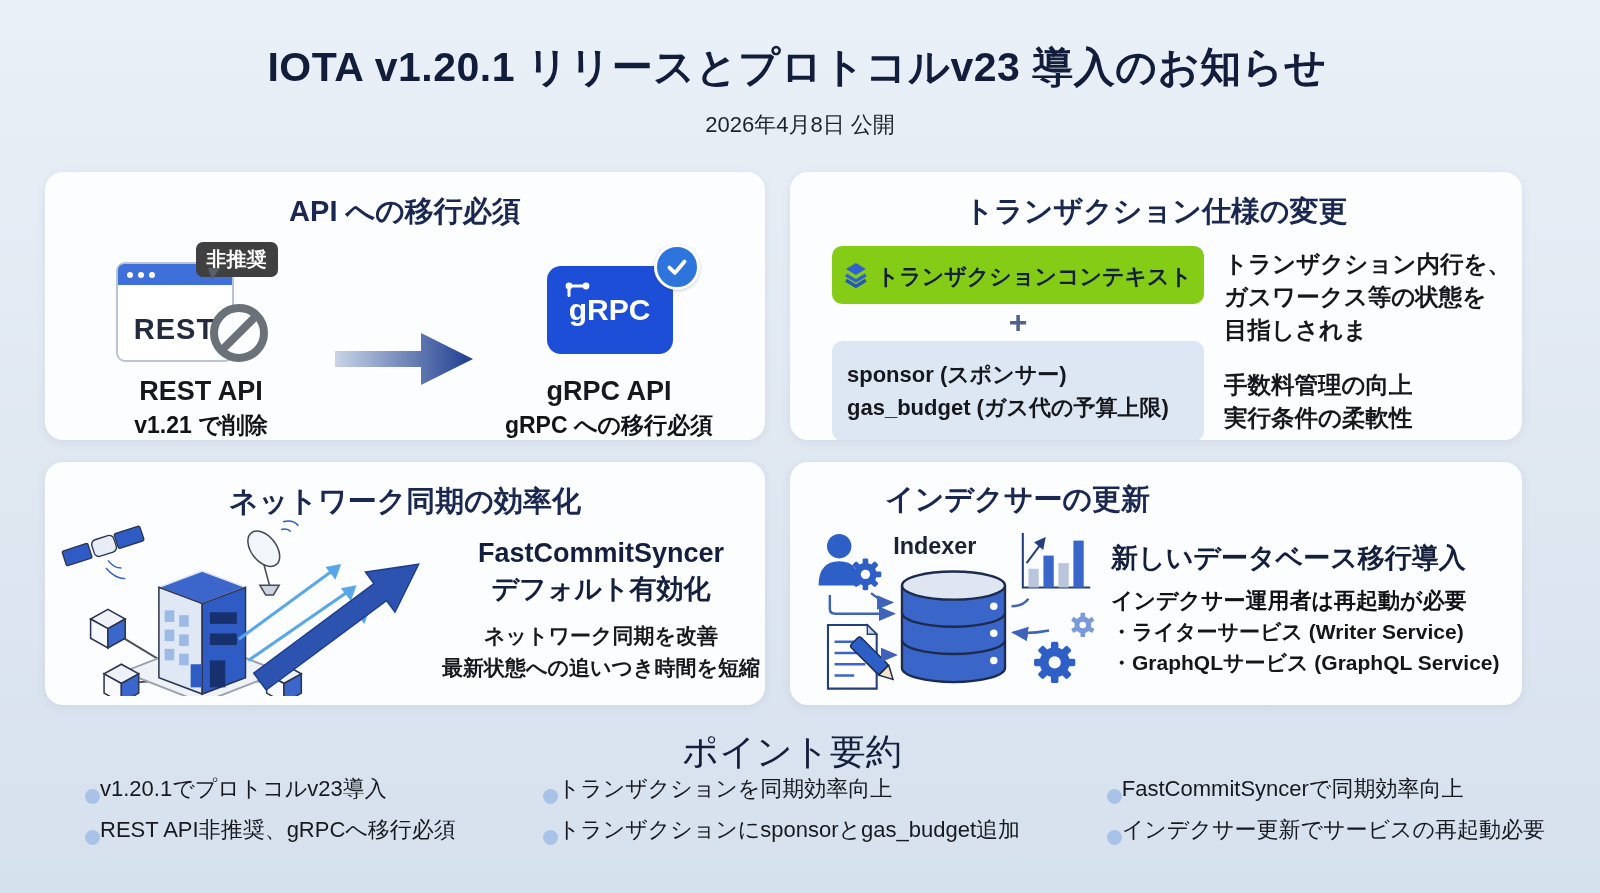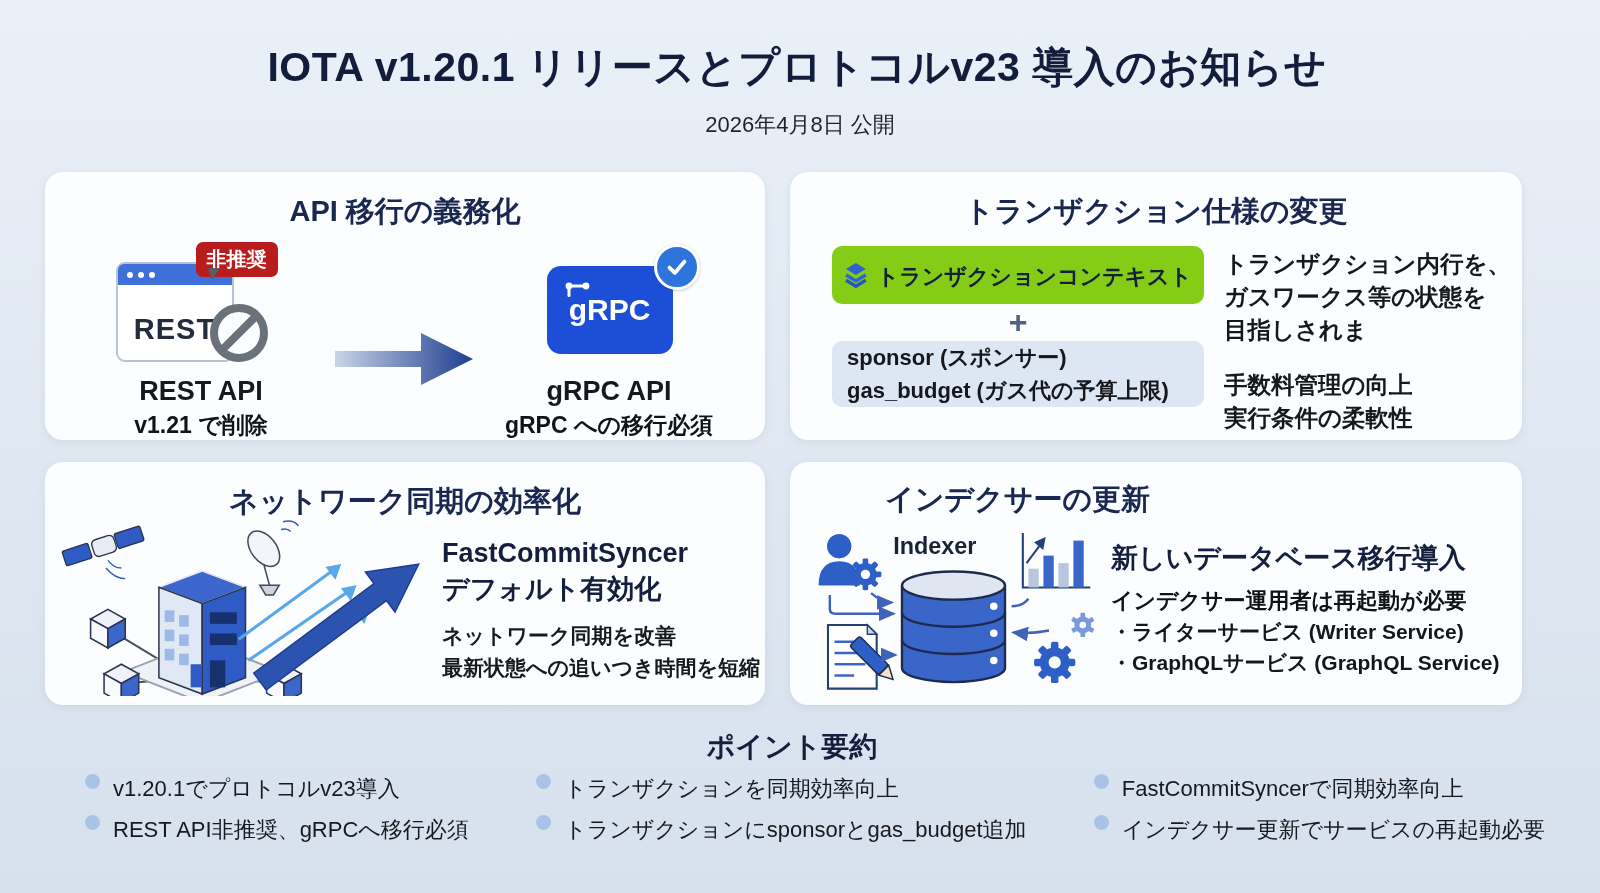--- a/index.html
+++ b/index.html
@@ -35,21 +35,21 @@
   .fig-icon { position:relative; height:128px; }
   .browser-window {
     position:absolute; left:32px; top:20px; width:118px; height:100px;
     background:#fff; border:2.5px solid #b9c3d2; border-radius:9px;
   }
   .win-bar { height:21px; background:#3f6fd8; border-radius:6px 6px 0 0;
     display:flex; align-items:center; gap:5px; padding-left:9px; }
   .win-dot { width:6px; height:6px; border-radius:50%; background:#fff; }
   .win-label { font-size:29px; font-weight:700; color:#232b3d; margin-top:28px; letter-spacing:1px; }
   .deprecated-badge {
-    position:absolute; left:112px; top:0; background:#b91c1c; color:#fff;
+    position:absolute; left:112px; top:0; background:#404040; color:#fff;
     font-size:20px; font-weight:700; padding:4px 11px; border-radius:7px; white-space:nowrap; z-index:3;
   }
   .deprecated-badge:after {
     content:""; position:absolute; left:12px; bottom:-11px;
     border:8px solid transparent; border-top:12px solid #585e66; border-left-width:4px;
   }
   .no-icon {
     position:absolute; left:126px; top:62px; width:58px; height:58px; z-index:2;
     border:8px solid #6b7178; border-radius:50%; background:rgba(252,253,255,0.92);
   }
@@ -75,60 +75,60 @@
 
   
   .tx-row { display:flex; gap:20px; padding:14px 16px 0 42px; }
   .tx-left { width:372px; flex:none; }
   .tx-box {
     background:#84cc16; border-radius:10px; padding:12px 12px;
     display:flex; align-items:flex-end; gap:9px;
   }
   .tx-box-label { font-size:22px; font-weight:600; color:#141f38; white-space:nowrap; }
   .tx-plus { text-align:center; font-size:32px; font-weight:800; color:#51618a; line-height:1.15; }
-  .tx-fields { background:#dde7f3; border-radius:10px; padding:0 15px; }
+  .tx-fields { background:#dde7f3; border-radius:10px; padding:17px 15px; }
   .tx-fields div { font-size:22px; font-weight:600; color:#15171c; line-height:1.5; white-space:nowrap; }
   .tx-right { flex:1; padding-top:2px; }
   .tx-right .para div { font-size:23.5px; font-weight:700; color:#16181d; line-height:1.4; white-space:nowrap; }
   .tx-right .para + .para { margin-top:22px; }
 
   
   .net-row { display:flex; align-items:center; gap:4px; padding-left:8px; margin-top:-4px; }
-  .net-text { padding-top:6px; }
+  .net-text { padding-top:6px;text-align:center; }
   .net-head div { font-size:27px; font-weight:800; color:#141f3e; line-height:1.35; white-space:nowrap; }
   .net-desc { margin-top:12px; }
   .net-desc div { font-size:21px; font-weight:600; color:#17191e; line-height:1.55; white-space:nowrap; }
 
   
   .idx-row { display:flex; align-items:center; gap:10px; padding-left:16px; margin-top:0px; }
   .idx-head { font-size:27px; font-weight:800; color:#141f3e; white-space:nowrap; }
   .idx-desc { font-size:22px; font-weight:700; color:#101217; margin-top:10px; white-space:nowrap; }
   .idx-bullets div { font-size:21px; font-weight:600; color:#14161b; line-height:1.5; white-space:nowrap; }
 
   
   .summary-title {
     position:absolute; top:728px; left:0; right:16px; text-align:center;
-    font-size:28px; font-weight:700; color:#141f3e;
+    font-size:36px; font-weight:400; color:#141f3e;
   }
   .summary-cols {
     position:absolute; top:774px; left:85px; right:55px;
     display:flex; justify-content:space-between;
   }
-  .sum-item { display:flex; align-items:flex-start; gap:13px; margin-bottom:11px; }
+  .sum-item { display:flex; align-items:flex-end; margin-bottom:11px; }
   .sum-dot { width:15px; height:15px; border-radius:50%; background:#a9c3e8; flex:none; }
   .sum-text { font-size:22px; font-weight:500; color:#17191e; white-space:nowrap; }
 </style>
 </head>
 <body>
 
 <div class="page-title">IOTA v1.20.1 リリースとプロトコルv23 導入のお知らせ</div>
 <div class="page-date">2026年4月8日 公開</div>
 
 <div class="card card-api">
-  <h2>API 移行の義務化</h2>
+  <h2>API への移行必須</h2>
   <div class="api-row">
     <div class="fig">
       <div class="fig-icon">
         <div class="browser-window">
           <div class="win-bar">
             <span class="win-dot"></span>
               <span class="win-dot"></span>
               <span class="win-dot"></span>
           </div>
           <div class="win-label">REST</div>

